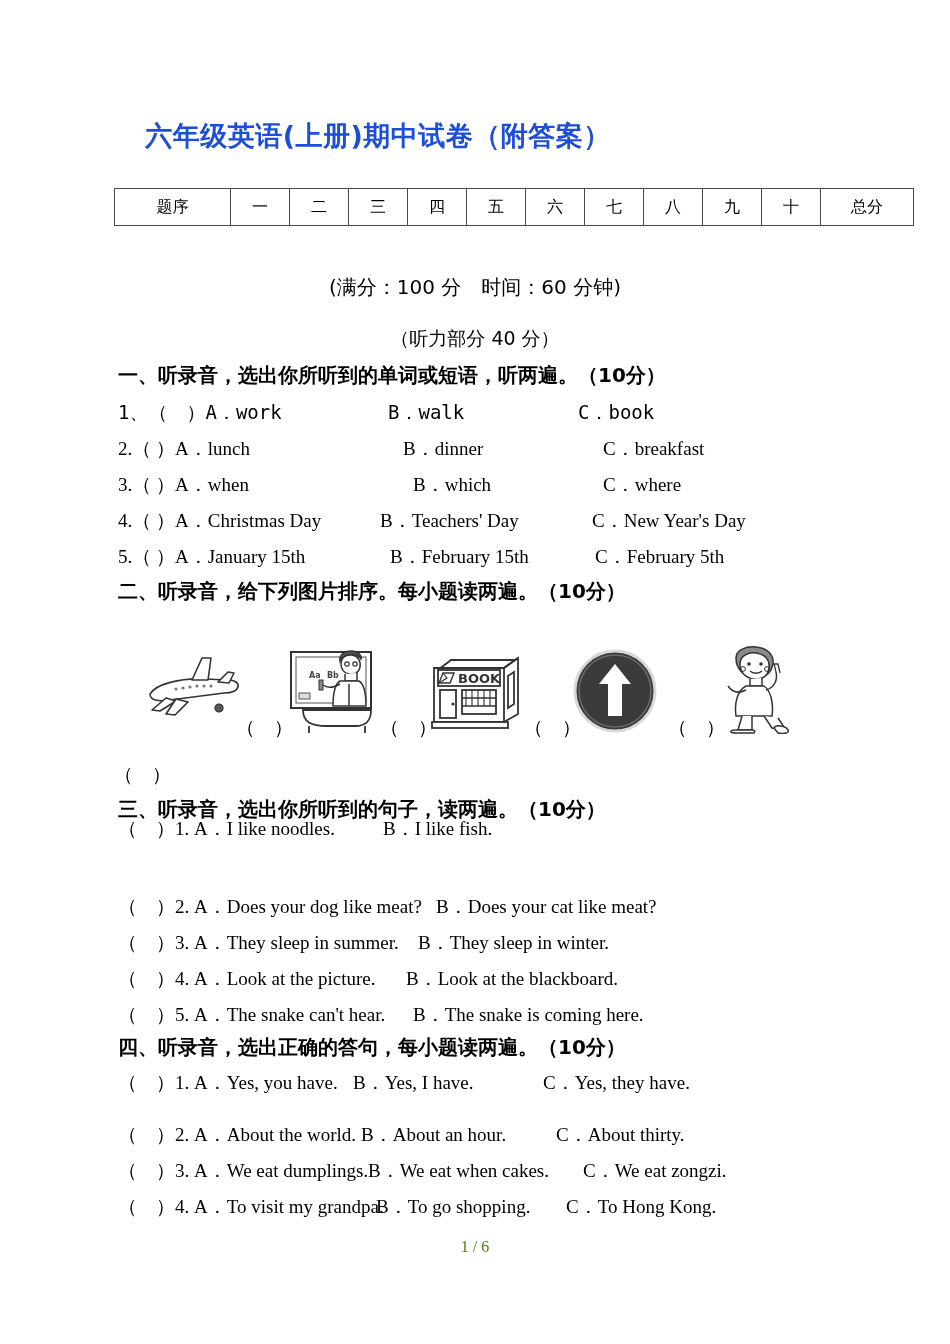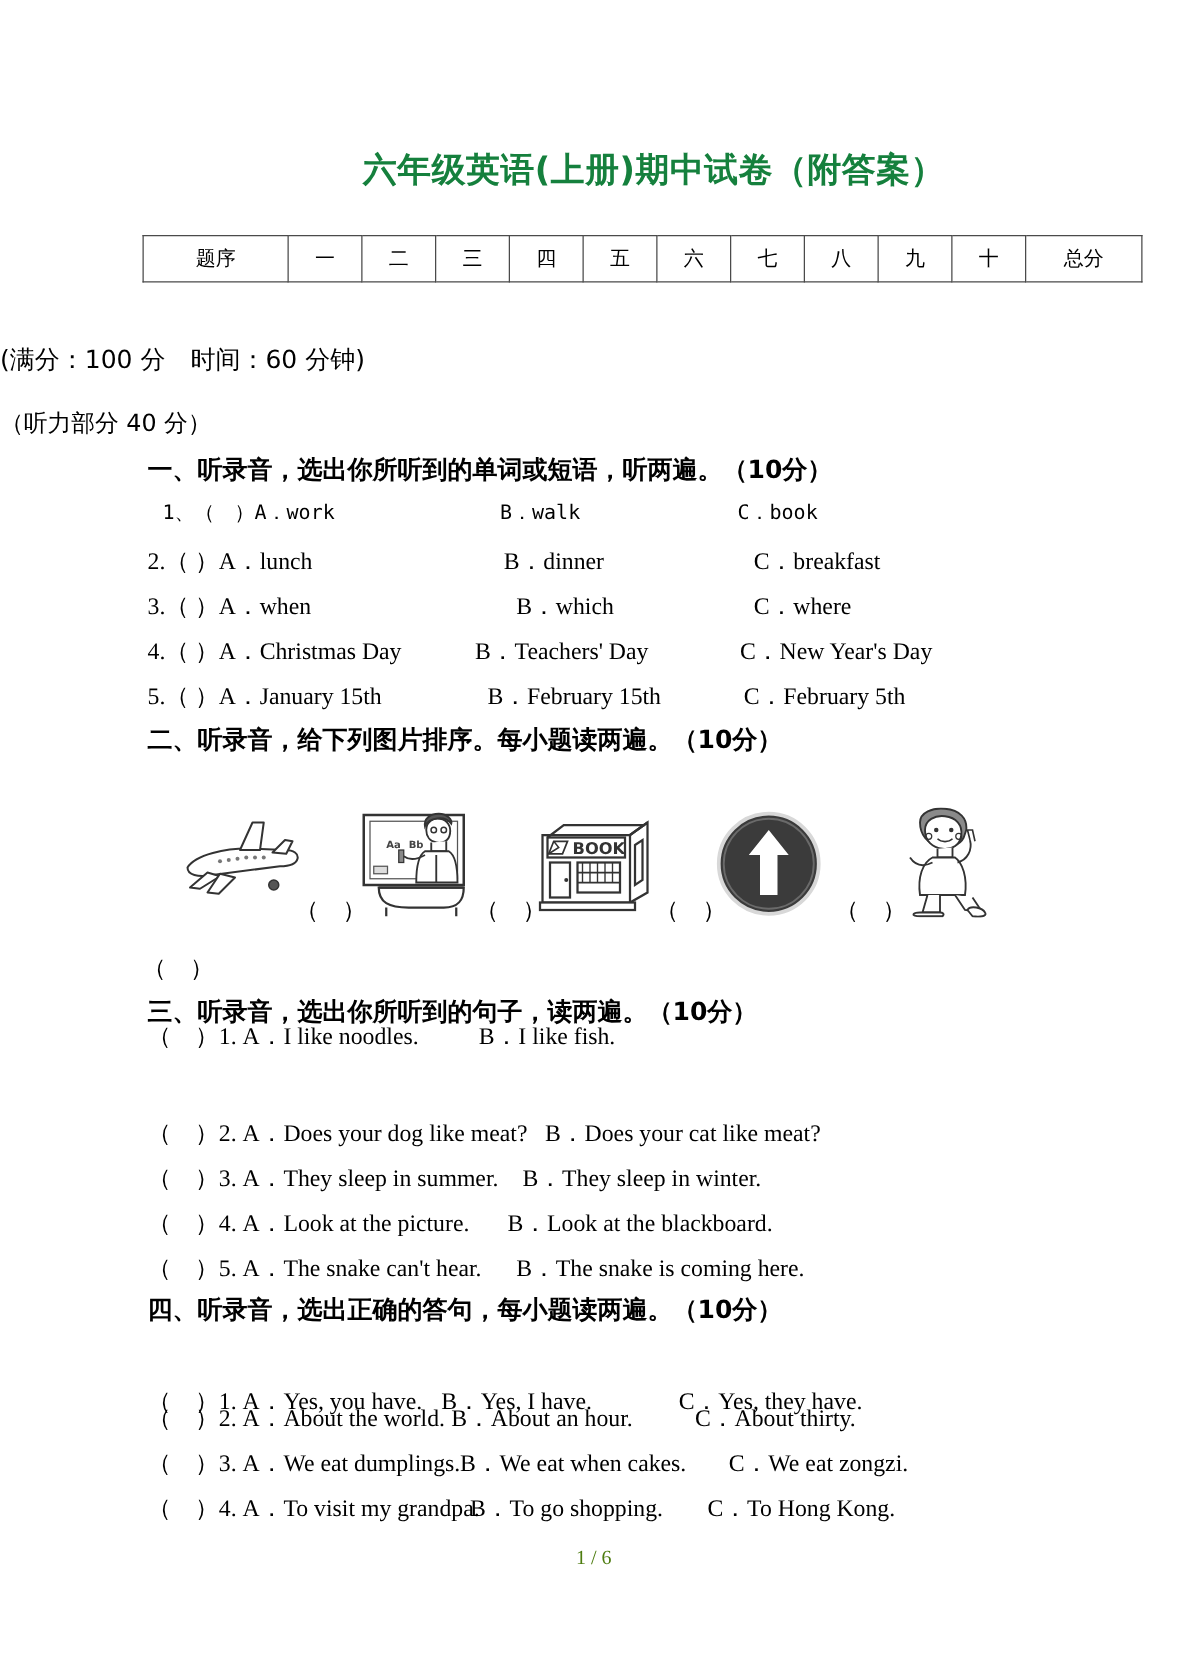--- a/index.html
+++ b/index.html
@@ -20,26 +20,26 @@
     left: 0; top: 0;
     width: 950px;
     height: 1344px;
   }
 
   
   .doc-title {
     position: absolute;
     left: 0; top: 118px;
     width: 756px;
-    text-align: right;
+    text-align: center;
     font-family: "DejaVu Sans", "Liberation Sans", sans-serif;
     font-size: 27px;
     font-weight: bold;
     letter-spacing: 0.5px;
-    color: #15803d;
+    color: #1d4ed8;
   }
 
   
   .score-table {
     position: absolute;
     left: 114px; top: 188px;
     width: 722px;
     border-collapse: collapse;
     table-layout: fixed;
   }
@@ -54,21 +54,21 @@
     padding: 0;
   }
   .score-table .col-label { width: 115px; }
   .score-table .col-num   { width: 58px; }
   .score-table .col-total { width: 92px; margin-top: 44px; }
 
   
   .center-note {
     position: absolute;
     width: 950px;
-    text-align: left;
+    text-align: center;
     font-family: "DejaVu Sans", "Liberation Sans", sans-serif;
     color: #000;
   }
   #note-marks { top: 274px; font-size: 20px; }
   #note-listening { top: 326px; font-size: 19px; }
 
   
   .section-heading {
     position: absolute;
     left: 118px;
@@ -87,22 +87,21 @@
     font-size: 19px;
     white-space: nowrap;
     color: #000;
   }
   .qrow .lead { display: inline-block; }
   .qrow .opt  { display: inline-block; }
 
   
   .mono-row {
     font-family: "DejaVu Sans Mono", "Liberation Mono", monospace;
-    font-size: 16px;
-    margin-left: 12px;
+    font-size: 19px;
   }
 
   
   .pic-strip {
     position: absolute;
     left: 0; top: 640px;
     width: 950px;
     height: 110px;
   }
   .pic {
@@ -300,21 +299,21 @@
   </div>
   <div class="qrow" style="top:966px">
     <span class="lead" style="width:288px">（　）4. A．Look at the picture.</span><span class="opt">B．Look at the blackboard.</span>
   </div>
   <div class="qrow" style="top:1002px">
     <span class="lead" style="width:295px">（　）5. A．The snake can't hear.</span><span class="opt">B．The snake is coming here.</span>
   </div>
 
   <div class="section-heading" style="top:1034px">四、听录音，选出正确的答句，每小题读两遍。（10分）</div>
 
-  <div class="qrow" style="top:1108px">
+  <div class="qrow" style="top:1070px">
     <span class="lead" style="width:235px">（　）1. A．Yes, you have.</span><span class="opt" style="width:190px">B．Yes, I have.</span><span class="opt">C．Yes, they have.</span>
   </div>
   <div class="qrow" style="top:1122px">
     <span class="lead" style="width:243px">（　）2. A．About the world.</span><span class="opt" style="width:195px">B．About an hour.</span><span class="opt">C．About thirty.</span>
   </div>
   <div class="qrow" style="top:1158px">
     <span class="lead" style="width:250px">（　）3. A．We eat dumplings.</span><span class="opt" style="width:215px">B．We eat when cakes.</span><span class="opt">C．We eat zongzi.</span>
   </div>
   <div class="qrow" style="top:1194px">
     <span class="lead" style="width:258px">（　）4. A．To visit my grandpa.</span><span class="opt" style="width:190px">B．To go shopping.</span><span class="opt">C．To Hong Kong.</span>

